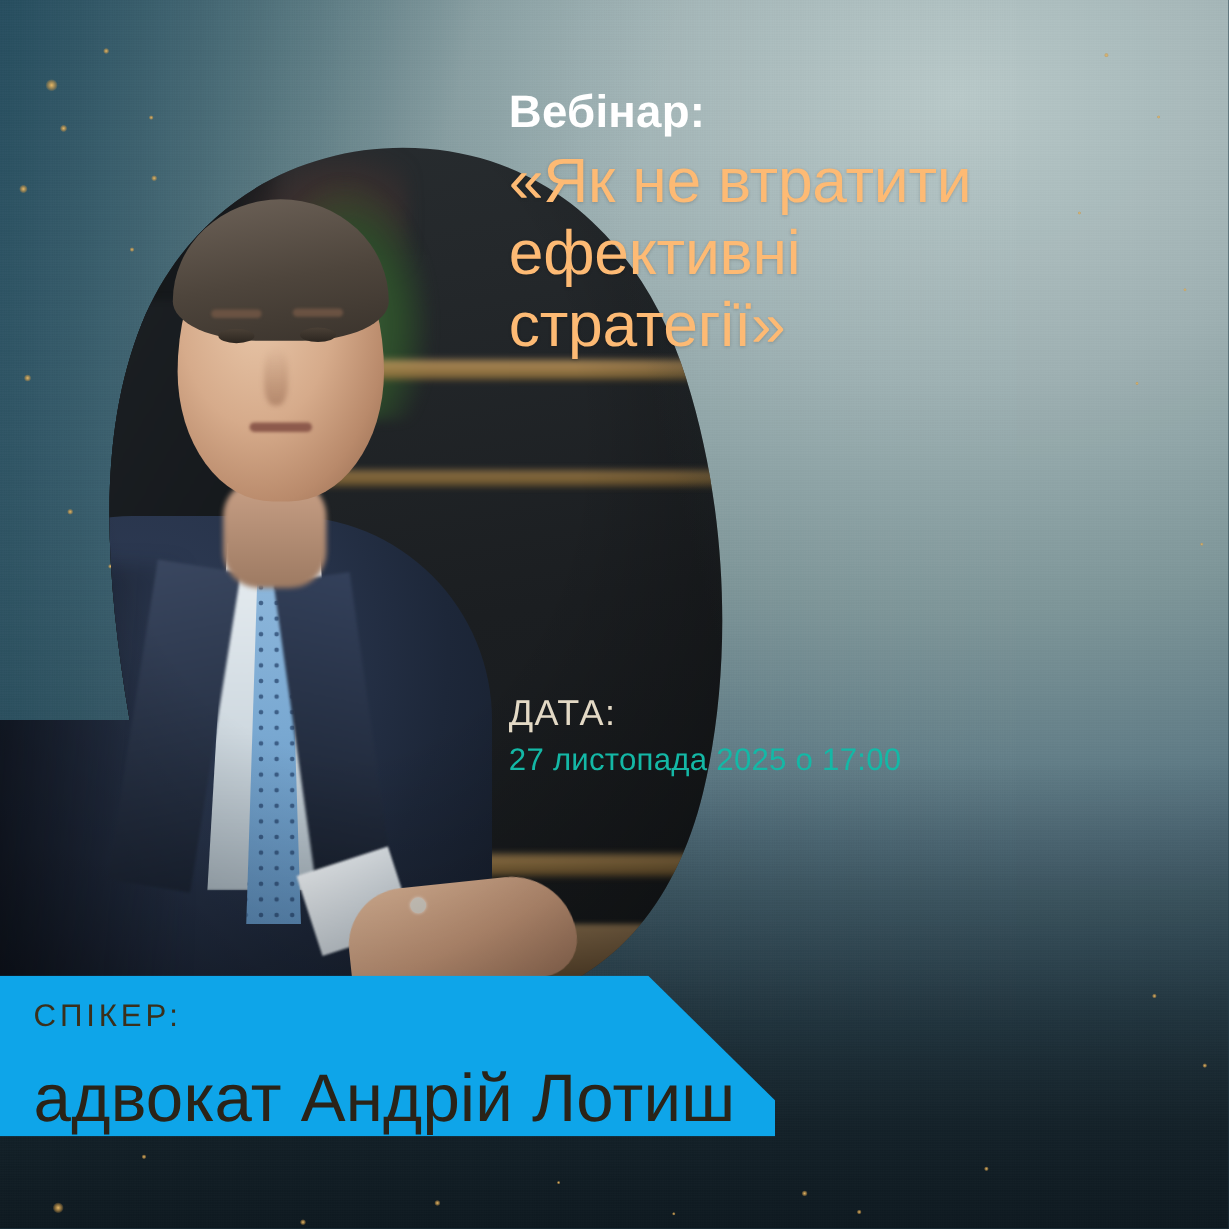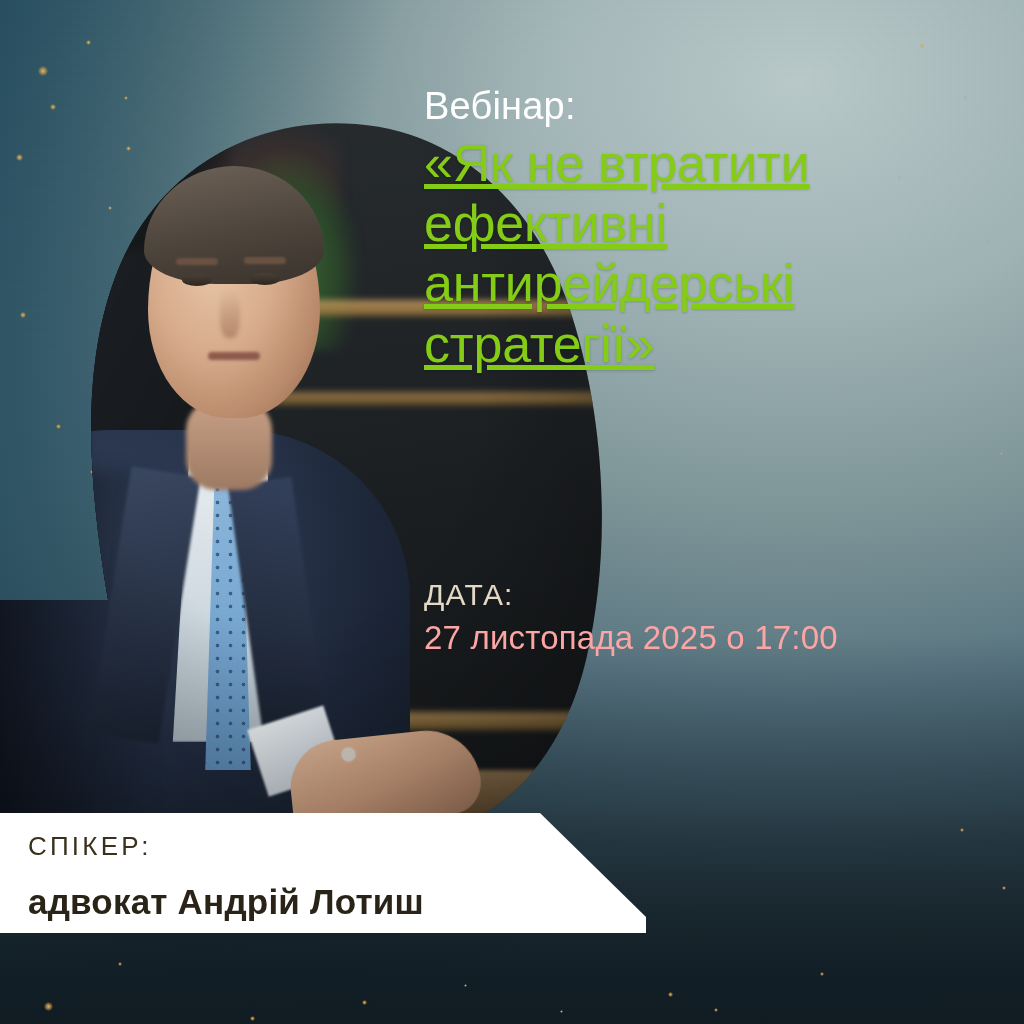--- a/index.html
+++ b/index.html
@@ -205,89 +205,88 @@
   
   .text-col {
     position: absolute;
     left: 424px;
     top: 68px;
     width: 580px;
   }
   .kicker {
     font-size: 38px;
     line-height: 1.18;
-    font-weight: 400;
+    font-weight: 700;
     color: #ffffff;
     letter-spacing: .2px;
-    margin: 16px 0 4px 0;
+    margin: 4px 0 4px 0;
   }
   .headline {
     font-size: 52px;
     line-height: 1.16;
     font-weight: 400;
-    color: #84cc16;
+    color: #fdba74;
     margin: 0;
     letter-spacing: -0.2px;
     text-shadow: 0 1px 3px rgba(0,0,0,.18);
-    text-decoration: underline;
   }
   .headline .ln { display: block; white-space: nowrap; }
 
   .date-block {
     position: absolute;
     left: 424px;
     top: 576px;
     width: 560px;
     color: #e6ddcb;
   }
   .date-label {
     font-size: 30px;
     line-height: 1.25;
     letter-spacing: 1.2px;
     font-weight: 400;
     margin: 0 0 4px 0;
     color: #e3d9c5;
   }
   .date-value {
-    font-size: 33px;
+    font-size: 26px;
     line-height: 1.2;
     font-weight: 400;
     letter-spacing: .2px;
     margin: 0;
-    color: #fca5a5;
+    color: #14b8a6;
     white-space: nowrap;
   }
 
   
   .banner {
     position: absolute;
     left: 0;
     top: 813px;
     width: 646px;
-    height: 120px;
-    background: #ffffff;
+    height: 134px;
+    background: #0ea5e9;
     -webkit-clip-path: polygon(0 0, 540px 0, 646px 104px, 646px 134px, 0 134px);
     clip-path: polygon(0 0, 540px 0, 646px 104px, 646px 134px, 0 134px);
   }
   .banner-inner {
     position: absolute;
     left: 28px;
     top: 18px;
     right: 0;
   }
   .speaker-label {
     font-size: 26px;
     letter-spacing: 3.2px;
     font-weight: 400;
     color: #3a301c;
     margin: 0 0 20px 0;
   }
   .speaker-name {
-    font-size: 35px;
-    font-weight: 700;
+    font-size: 56px;
+    font-weight: 400;
     color: #2a2318;
     letter-spacing: .2px;
     margin: 0;
     white-space: nowrap;
   }
 </style>
 </head>
 <body>
 
 <div class="poster">
@@ -360,21 +359,20 @@
       <div class="ph-vignette"></div>
       <div class="ph-edge-shade"></div>
     </div>
   </div>
 
   <div class="text-col">
     <p class="kicker">Вебінар:</p>
     <h1 class="headline">
       <span class="ln">«Як не втратити</span>
       <span class="ln">ефективні</span>
-      <span class="ln">антирейдерські</span>
       <span class="ln">стратегії»</span>
     </h1>
   </div>
 
   <div class="date-block">
     <p class="date-label">ДАТА:</p>
     <p class="date-value">27 листопада 2025 о 17:00</p>
   </div>
 
   <div class="banner">

